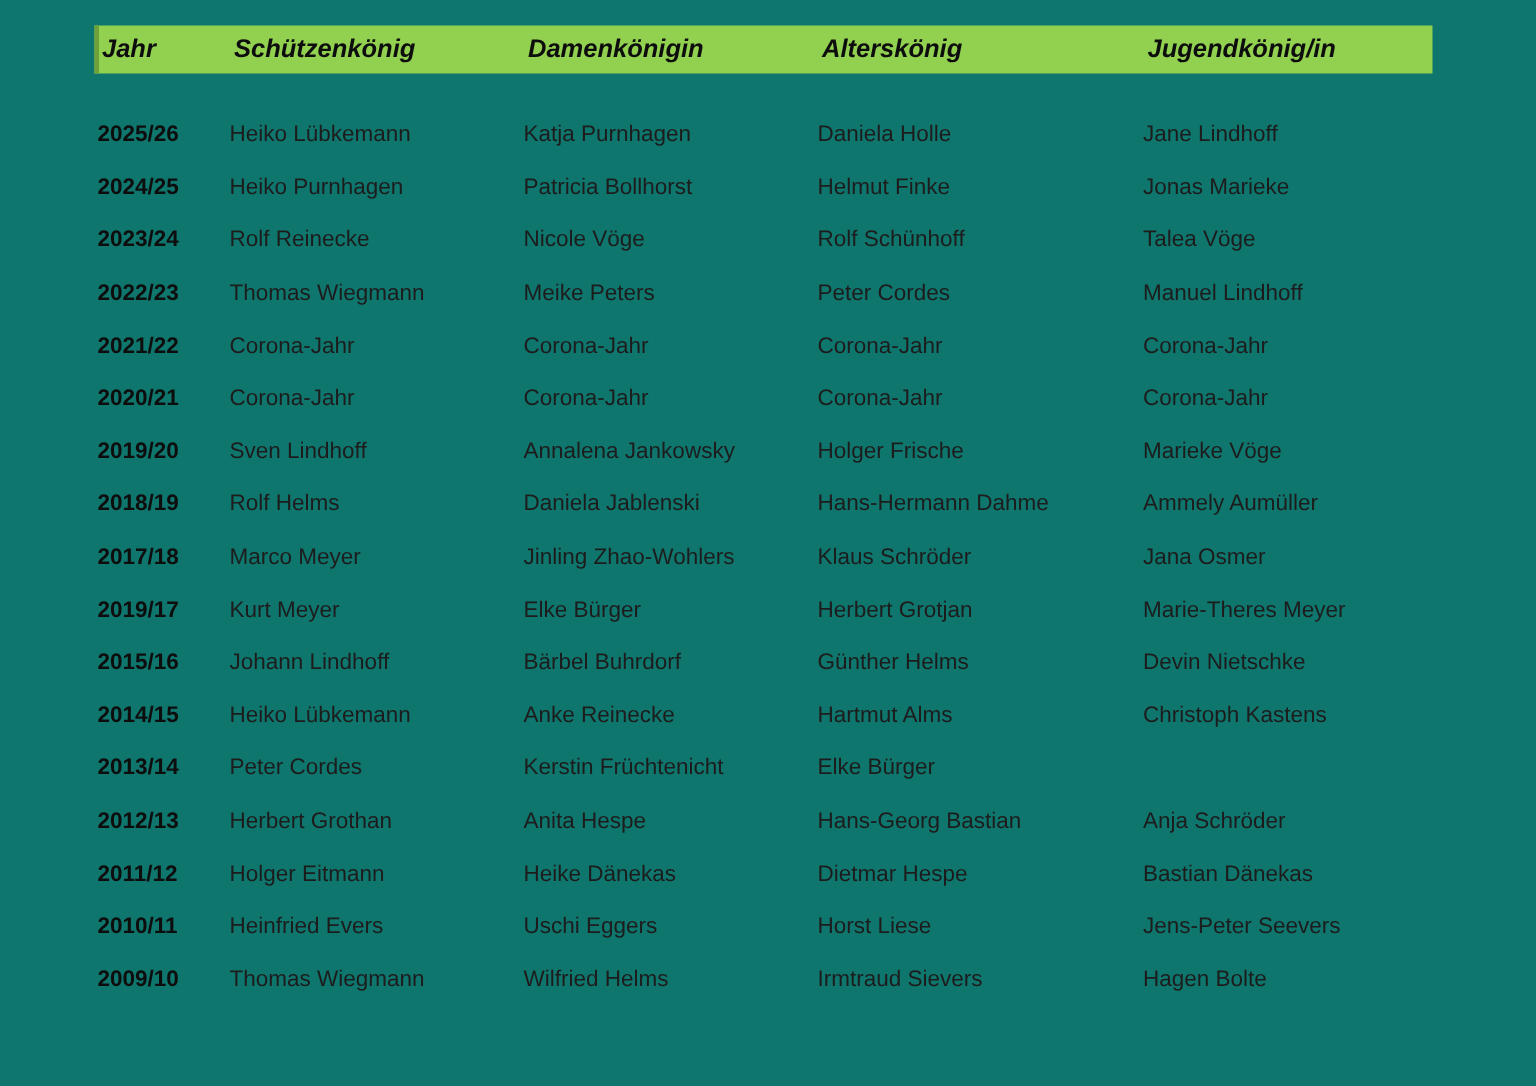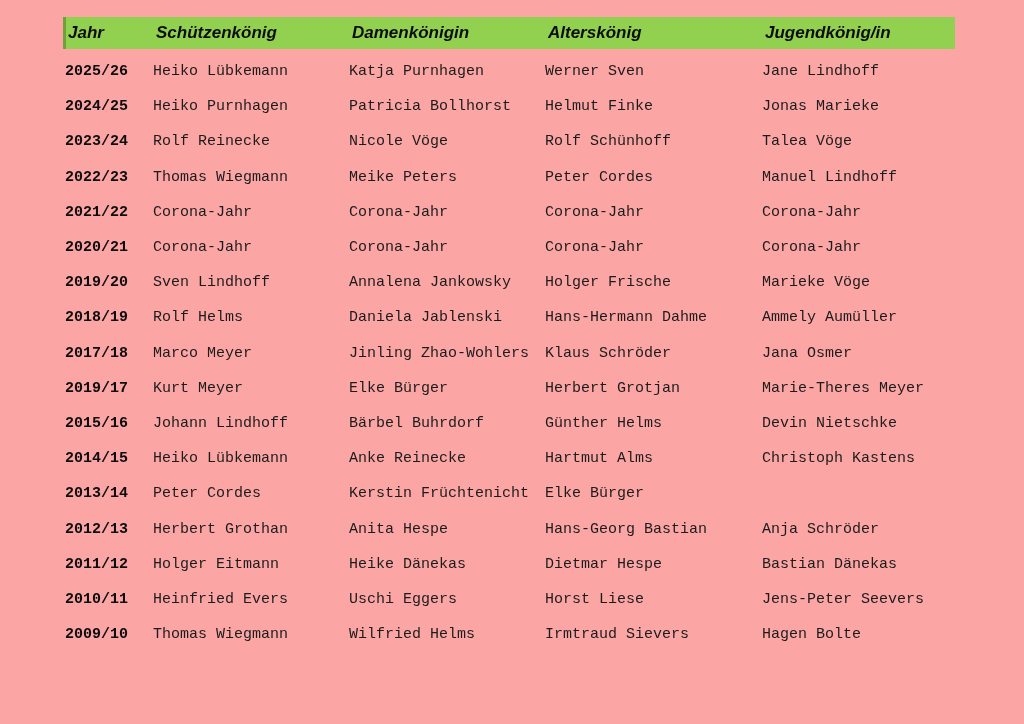--- a/index.html
+++ b/index.html
@@ -5,21 +5,21 @@
   html, body {
     margin: 0;
     padding: 0;
     background: #ffffff;
     font-family: "Liberation Sans", sans-serif;
   }
   .page {
     position: relative;
     width: 1024px;
     height: 724px;
-    background: #fca5a5;
+    background: #0f766e;
     overflow: hidden;
   }
   .koenige-table {
     position: absolute;
     left: 63px;
     top: 17px;
     width: 892px;
   }
   .header-row {
     display: grid;
@@ -33,22 +33,21 @@
   .header-cell {
     font-weight: 700;
     font-style: italic;
     font-size: 17px;
     color: #0d0d0d;
     padding-left: 2px;
     white-space: nowrap;
     overflow: hidden;
   }
   .table-body {
-    padding-top: 5px;
-    font-family: Liberation Mono, monospace;
+    padding-top: 23px;
   }
   .row {
     display: grid;
     grid-template-columns: 88px 196px 196px 217px 195px;
     align-items: center;
     height: 35.2px;
   }
   .cell {
     font-size: 15px;
     color: #1c1c1c;
@@ -71,21 +70,21 @@
       <div class="header-cell">Schützenkönig</div>
       <div class="header-cell">Damenkönigin</div>
       <div class="header-cell">Alterskönig</div>
       <div class="header-cell">Jugendkönig/in</div>
     </div>
     <div class="table-body" id="table-body">
   <div class="row">
     <div class="cell year">2025/26</div>
     <div class="cell">Heiko Lübkemann</div>
     <div class="cell">Katja Purnhagen</div>
-    <div class="cell">Werner Sven</div>
+    <div class="cell">Daniela Holle</div>
     <div class="cell">Jane Lindhoff</div>
   </div>
 
   <div class="row">
     <div class="cell year">2024/25</div>
     <div class="cell">Heiko Purnhagen</div>
     <div class="cell">Patricia Bollhorst</div>
     <div class="cell">Helmut Finke</div>
     <div class="cell">Jonas Marieke</div>
   </div>

